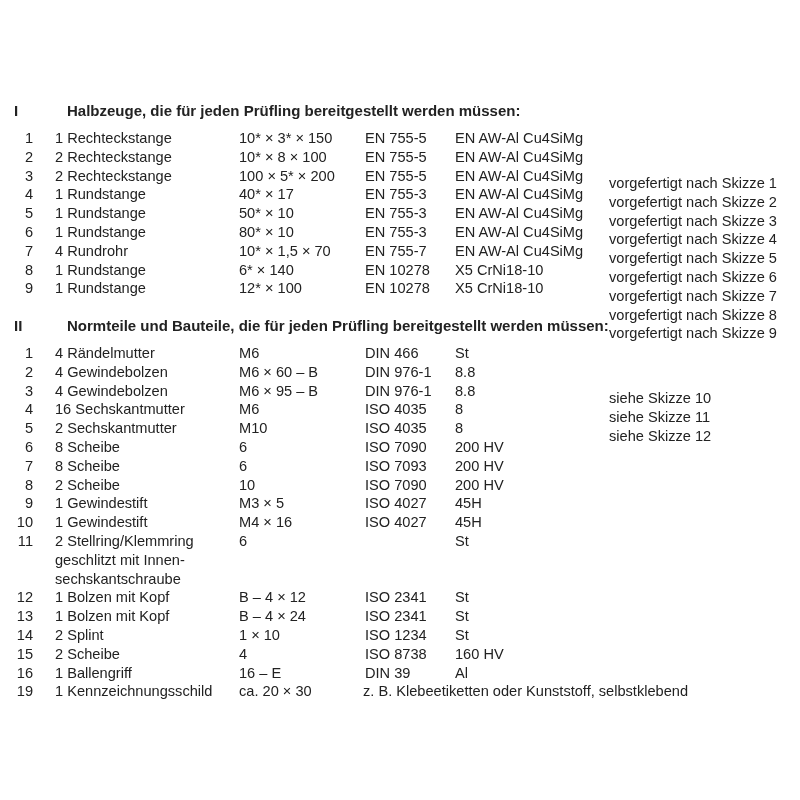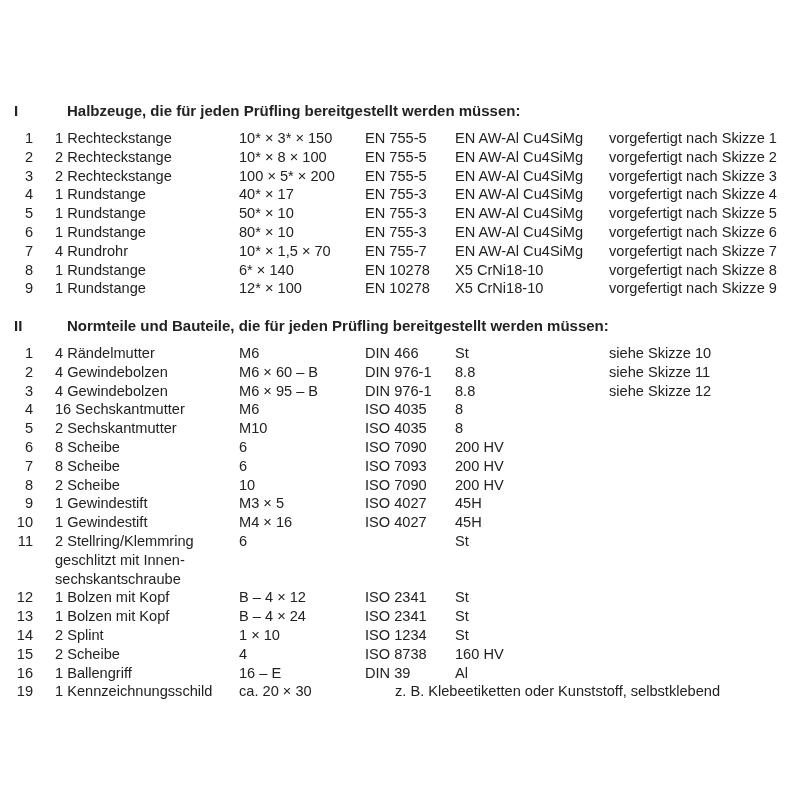--- a/index.html
+++ b/index.html
@@ -18,22 +18,22 @@
       position: relative; height: 18.8px; font-size: 14.6px; line-height: 18.8px;
       white-space: nowrap;
     }
     .row.tall { height: 56.4px; padding-left: 40px; }
     .row span { position: absolute; top: 0; }
     .c-no { left: 13px; width: 20px; text-align: right; }
     .c-desc { left: 55px; white-space: pre-line; }
     .c-dim { left: 239px; }
     .c-std { left: 365px; }
     .c-mat { left: 455px; }
-    .c-note { left: 609px; }
-    .c-wide { left: 363px; margin-left: 32px; }
+    .c-note { left: 609px; margin-top: 45px; }
+    .c-wide { left: 363px; }
   </style>
 </head>
 <body>
 
 <div class="section-head" style="top:101px;">
   <span class="roman">I</span>
   <span class="title">Halbzeuge, die für jeden Prüfling bereitgestellt werden müssen:</span>
 </div>
 
 <div class="rows" id="rows1" style="top:129px;">

